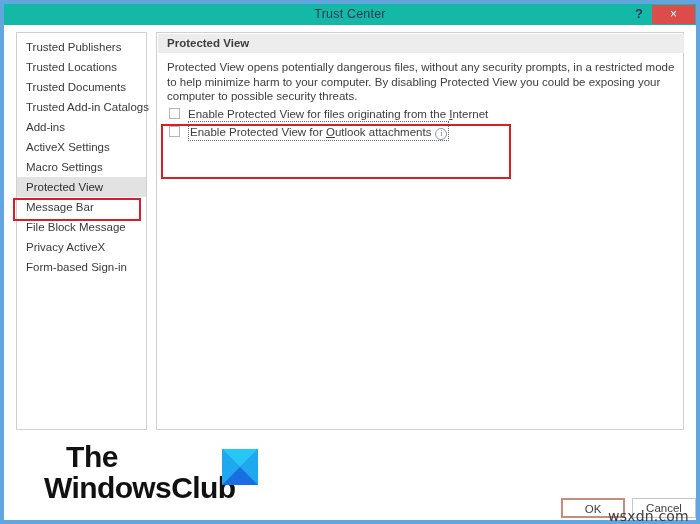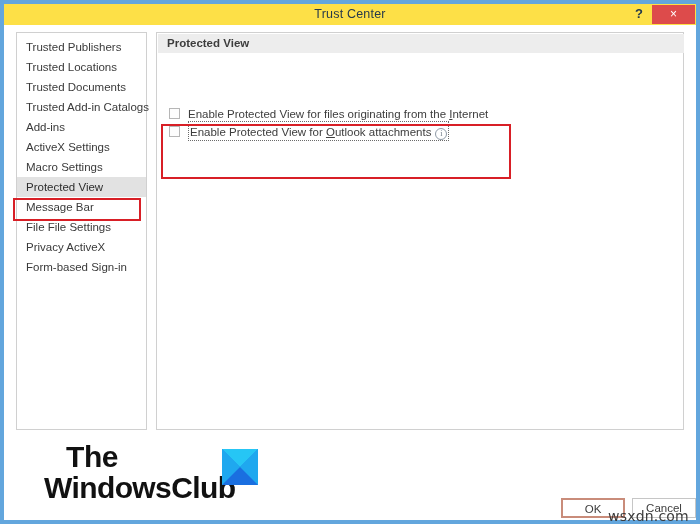--- a/index.html
+++ b/index.html
@@ -23,21 +23,21 @@
     border: 4px solid #63a6dd;
     box-sizing: border-box;
   }
 
   
   #titlebar {
     position: absolute;
     left: 0; top: 0;
     width: 692px;
     height: 21px;
-    background: #fde047;
+    background: #14b8a6;
   }
   #title-text {
     position: absolute;
     left: 0; top: 0;
     width: 692px;
     text-align: center;
     line-height: 21px;
     font-size: 12.5px;
     color: #273a4b;
     letter-spacing: .2px;
@@ -302,30 +302,31 @@
       <div id="sidebar-inner">
           <div class="side-item">Trusted Publishers</div>
           <div class="side-item">Trusted Locations</div>
           <div class="side-item">Trusted Documents</div>
           <div class="side-item">Trusted Add-in Catalogs</div>
           <div class="side-item">Add-ins</div>
           <div class="side-item">ActiveX Settings</div>
           <div class="side-item">Macro Settings</div>
           <div class="side-item selected">Protected View</div>
           <div class="side-item">Message Bar</div>
-          <div class="side-item">File File Settings</div>
+          <div class="side-item">File Block Message</div>
           <div class="side-item">Privacy ActiveX</div>
           <div class="side-item">Form-based Sign-in</div>
         </div>
     </div>
 
     <div id="anno-sidebar"></div>
 
     <div id="panel">
       <div id="section-header">Protected View</div>
+      <div id="description">Protected View opens potentially dangerous files, without any security prompts, in a restricted mode to help minimize harm to your computer. By disabling Protected View you could be exposing your computer to possible security threats.</div>
       <div id="options">
           <div class="opt-row">
             <div class="checkbox"></div>
             <span><span class="opt-label">Enable Protected View for files originating from the <span class="ul">I</span>nternet</span></span>
           </div>
           <div class="opt-row">
             <div class="checkbox"></div>
             <span class="focus-box"><span class="opt-label">Enable Protected View for <span class="ul">O</span>utlook attachments</span><span class="info-icon">i</span></span>
           </div>
         </div>

